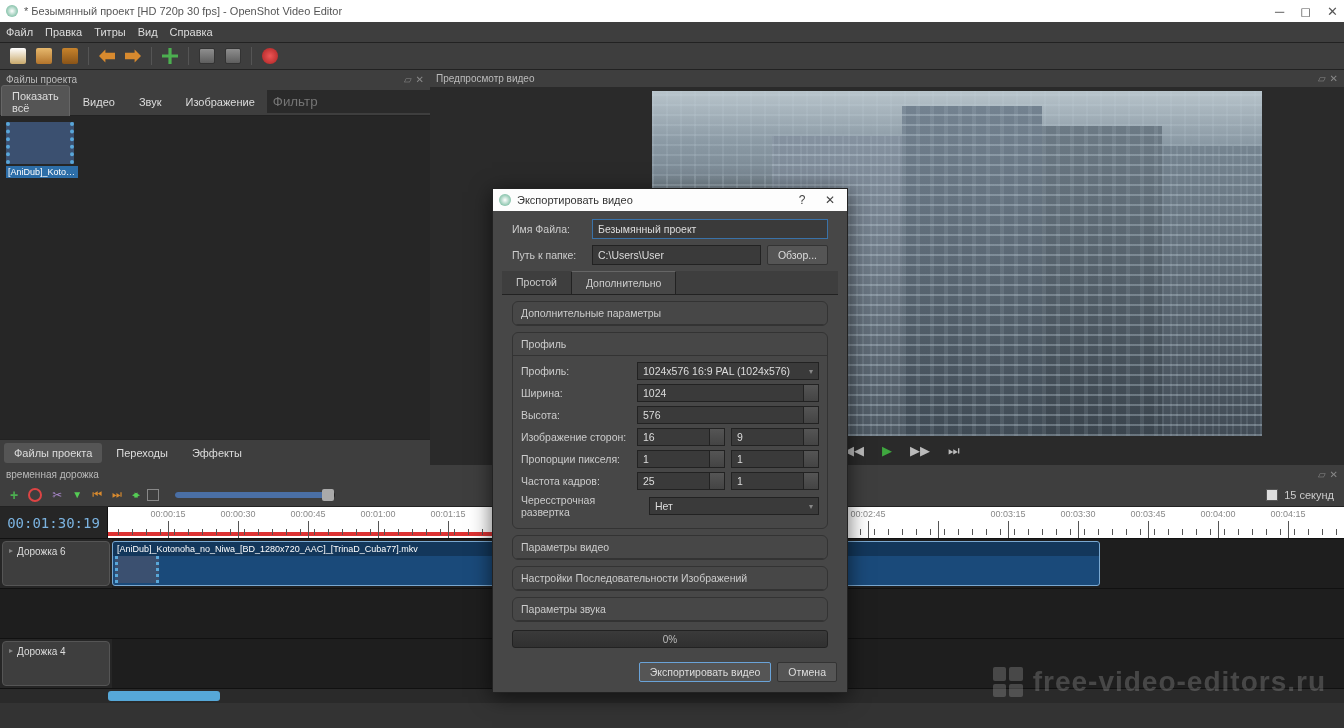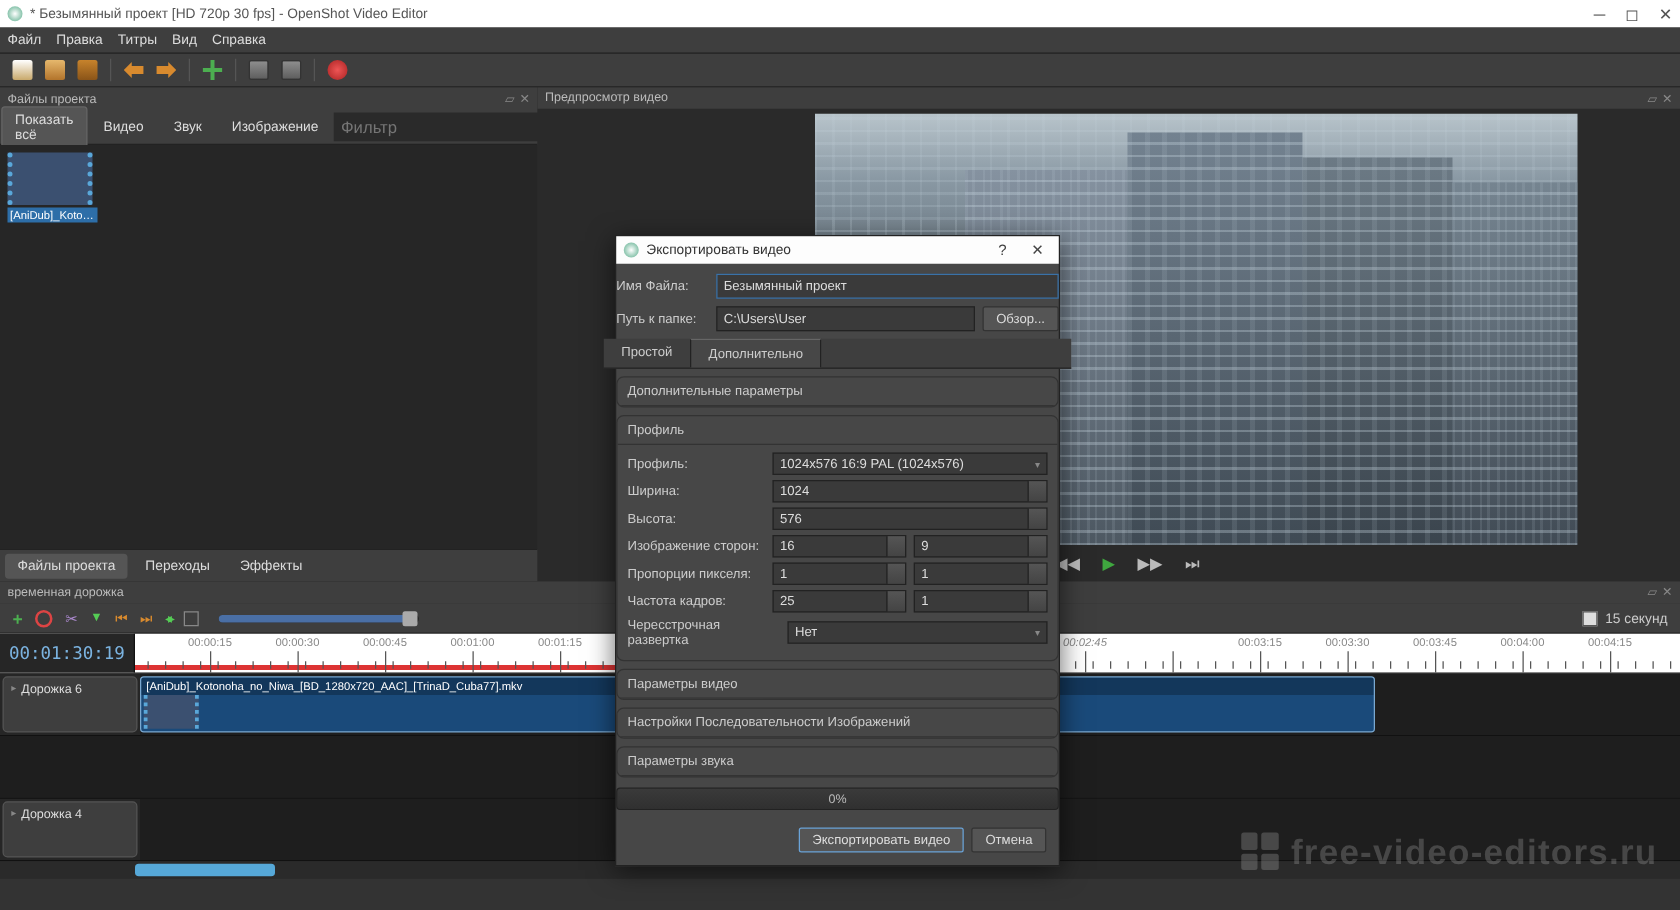--- a/index.html
+++ b/index.html
@@ -55,30 +55,30 @@
 .track { display: flex; height: 50px; border-bottom: 1px solid #111; position: relative; }
 .track-head { width: 108px; background: #3e3e3e; border-right: 1px solid #111; border: 1px solid #555; border-radius: 4px; margin: 2px; padding: 4px 6px; color: #ddd; font-size: 10px; display: flex; align-items: flex-start; }
 .track-head::before { content: "▸"; margin-right: 4px; font-size: 8px; color: #888; }
 .track-body { flex: 1; position: relative; background: #1e1e1e; }
 .clip { position: absolute; top: 2px; bottom: 2px; background: #1a4a7a; border: 1px solid #7aa8d0; border-radius: 3px; overflow: hidden; }
 .clip-label { color: #fff; font-size: 9px; padding: 2px 4px; white-space: nowrap; background: rgba(0,0,0,.25); }
 .clip-thumb { position: absolute; left: 2px; top: 14px; bottom: 2px; width: 44px; background: #3b5070; border-left: 3px dotted #59a7d9; border-right: 3px dotted #59a7d9; }
 .playhead { position: absolute; top: 0; bottom: 0; width: 1px; background: #c44; z-index: 5; }
 .scroll-h { height: 14px; background: #2a2a2a; position: relative; }
 .scroll-thumb { position: absolute; top: 2px; height: 10px; background: #56a8d8; border-radius: 3px; }
-.watermark { position: absolute; right: 18px; bottom: 30px; color: rgba(180,180,180,.28); font-size: 28px; font-weight: bold; letter-spacing: 1px; pointer-events: none; display: flex; gap: 10px; }
+.watermark { position: absolute; right: 18px; bottom: 30px; color: rgba(180,180,180,.28); font-size: 28px; font-weight: bold; letter-spacing: 1px; pointer-events: none; display: flex; align-items: center; gap: 10px; }
 .wm-icon { width: 30px; height: 30px; display: grid; grid-template-columns: 1fr 1fr; grid-template-rows: 1fr 1fr; gap: 3px; opacity: .3; }
 .wm-icon span { background: #aaa; border-radius: 2px; }
 
 
 .dialog { position: absolute; left: 492px; top: 188px; width: 356px; background: #474747; border: 1px solid #222; box-shadow: 0 4px 20px rgba(0,0,0,.6); z-index: 100; }
 .dlg-title { height: 22px; background: #fdfdfd; color: #333; display: flex; align-items: center; padding: 0 6px; gap: 6px; }
 .dlg-title .spacer { flex: 1; }
 .dlg-title .ctl { width: 22px; text-align: center; color: #444; font-size: 12px; }
-.dlg-body { padding: 8px 0; }
+.dlg-body { padding: 8px 19px; }
 .form-row { display: flex; align-items: center; margin-bottom: 6px; gap: 6px; }
 .form-row label { width: 74px; color: #ccc; font-size: 10.5px; }
 .form-row input[type=text] { flex: 1; background: #3a3a3a; border: 1px solid #222; color: #ddd; padding: 3px 5px; font-size: 10.5px; }
 .form-row input.fn { border: 1px solid #3a72a8; }
 .btn { background: #555; border: 1px solid #333; color: #ddd; padding: 3px 10px; border-radius: 2px; font-size: 10.5px; }
 .dlg-tabs { display: flex; background: #3e3e3e; border-bottom: 1px solid #222; margin: 4px -10px 0; }
 .dlg-tab { padding: 5px 14px; color: #ccc; font-size: 10.5px; }
 .dlg-tab.active { background: #474747; border-top: 1px solid #666; border-left: 1px solid #222; border-right: 1px solid #222; }
 .section { border: 1px solid #333; border-radius: 6px; margin-top: 6px; padding: 0; overflow: hidden; }
 .section-h { padding: 5px 8px; color: #ccc; font-size: 10.5px; border-bottom: 1px solid #333; }
@@ -228,21 +228,21 @@
   <span class="ruler-label" style="left: 60px;">00:00:15</span>
       <span class="ruler-tick" style="left: 60px;"></span>
       <span class="ruler-label" style="left: 130px;">00:00:30</span>
       <span class="ruler-tick" style="left: 130px;"></span>
       <span class="ruler-label" style="left: 200px;">00:00:45</span>
       <span class="ruler-tick" style="left: 200px;"></span>
       <span class="ruler-label" style="left: 270px;">00:01:00</span>
       <span class="ruler-tick" style="left: 270px;"></span>
       <span class="ruler-label" style="left: 340px;">00:01:15</span>
       <span class="ruler-tick" style="left: 340px;"></span>
-      <span class="ruler-label" style="left: 760px; font-style: italic;">00:02:45</span>
+      <span class="ruler-label" style="left: 760px;">00:02:45</span>
       <span class="ruler-tick" style="left: 760px;"></span>
       <span class="ruler-label" style="left: 830px; margin-top: 48px;">00:03:00</span>
       <span class="ruler-tick" style="left: 830px;"></span>
       <span class="ruler-label" style="left: 900px;">00:03:15</span>
       <span class="ruler-tick" style="left: 900px;"></span>
       <span class="ruler-label" style="left: 970px;">00:03:30</span>
       <span class="ruler-tick" style="left: 970px;"></span>
       <span class="ruler-label" style="left: 1040px;">00:03:45</span>
       <span class="ruler-tick" style="left: 1040px;"></span>
       <span class="ruler-label" style="left: 1110px;">00:04:00</span>

